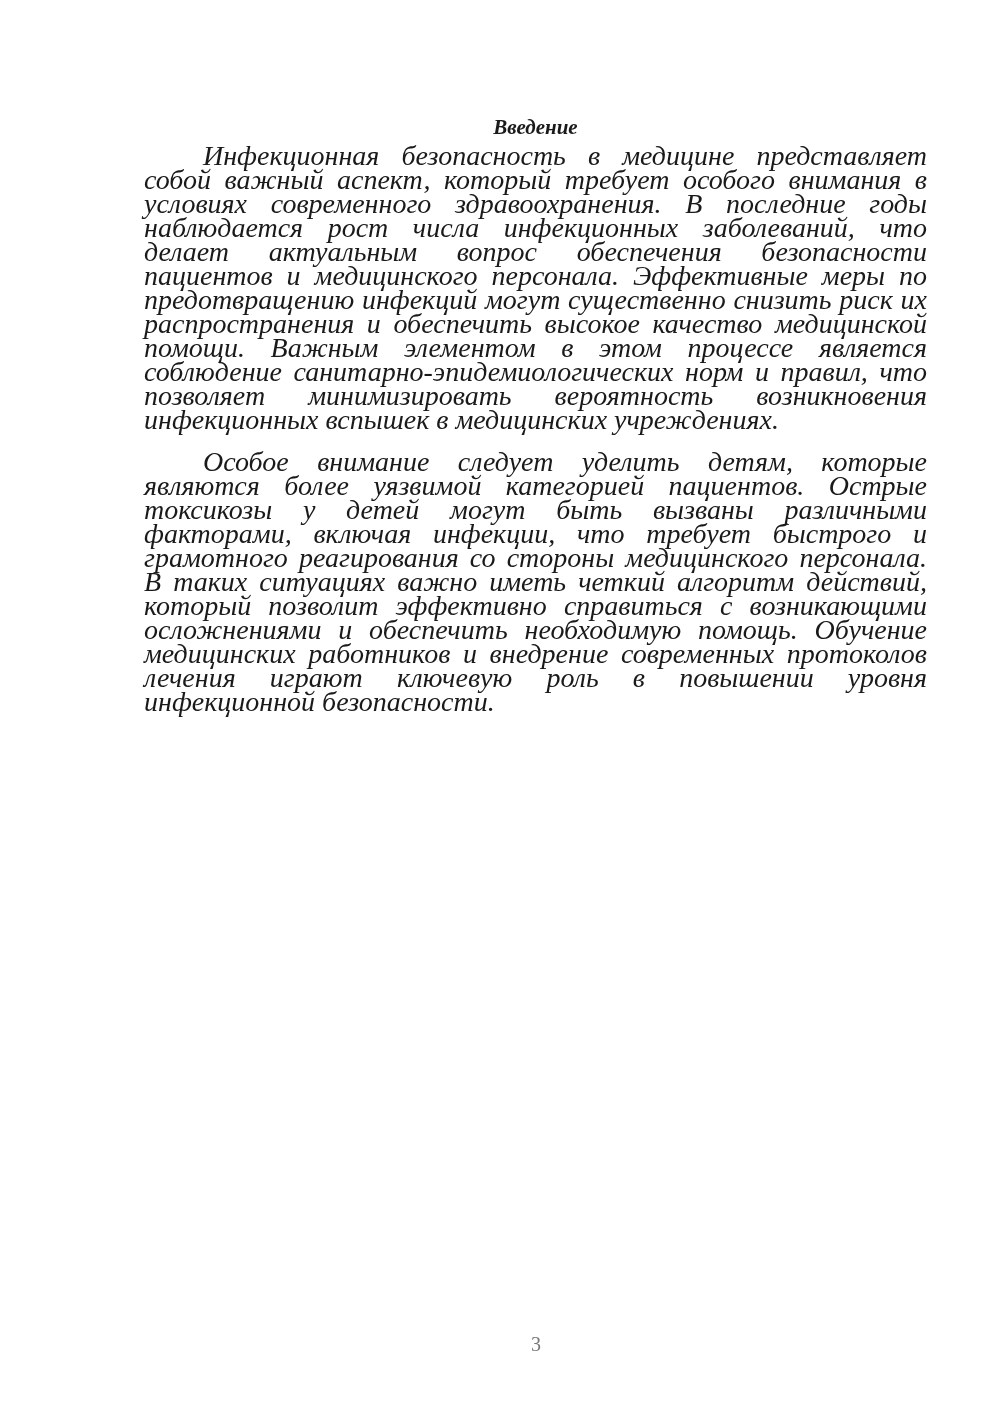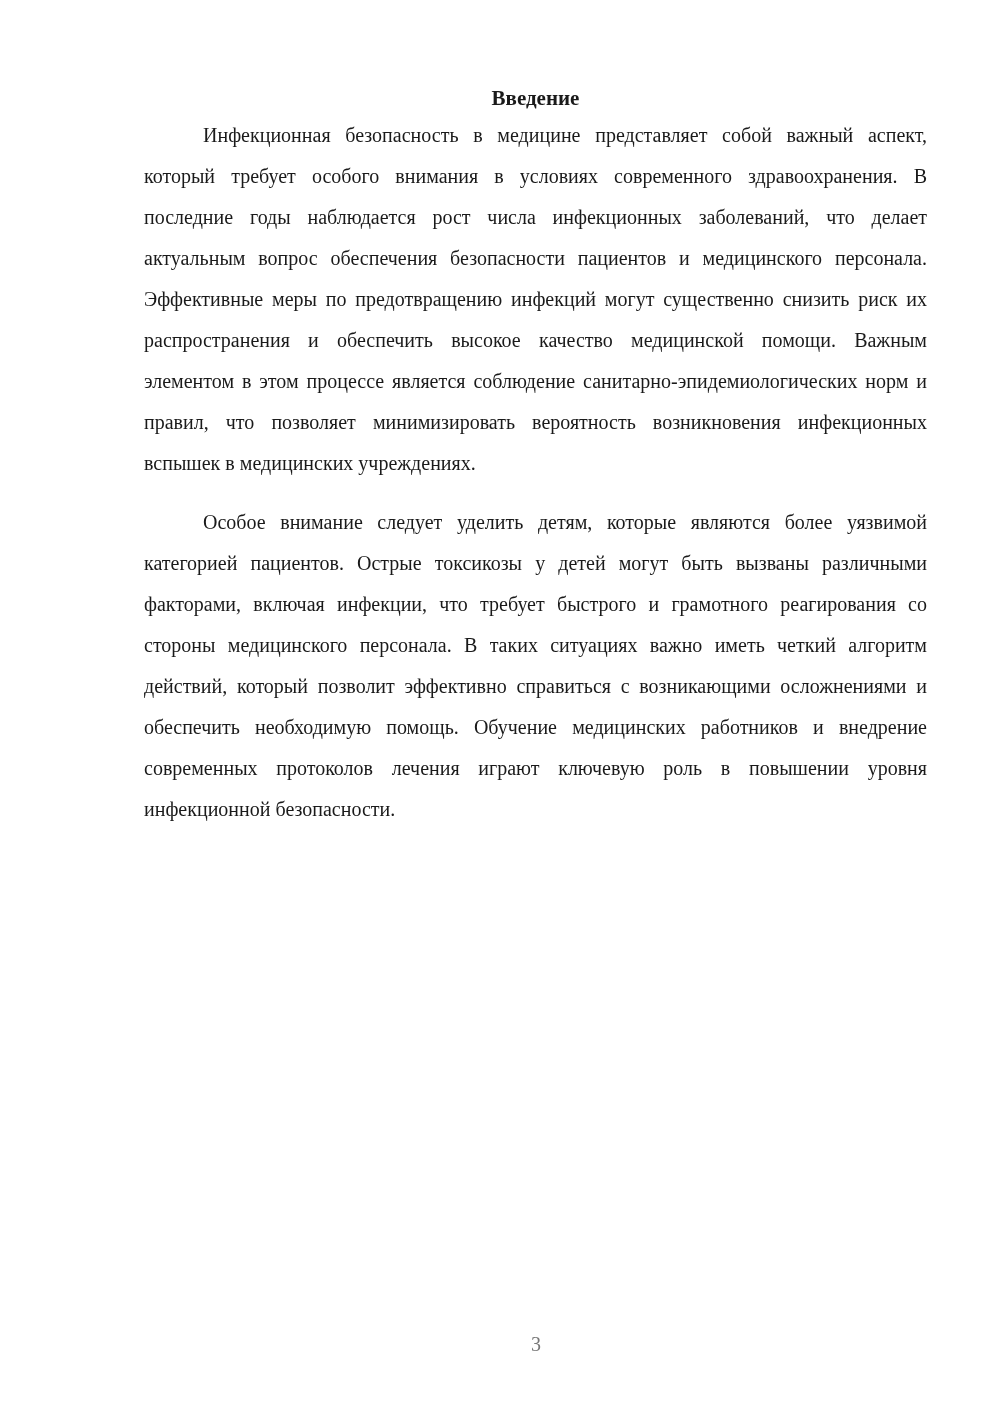--- a/index.html
+++ b/index.html
@@ -18,34 +18,35 @@
     .page {
       position: absolute;
       left: 0; top: 0;
       width: 1000px;
       height: 1414px;
       background: #ffffff;
     }
     .content {
       position: absolute;
       left: 144px;
-      top: 83px;
+      top: 112px;
       width: 783px;
+      font-style: italic;
     }
     .title {
       text-align: center;
       font-weight: bold;
       font-size: 21px;
       line-height: 30px;
       margin: 0 0 2px 0;
       letter-spacing: 0px;
     }
     .paragraph {
-      font-size: 20px;
-      line-height: 41px;
+      font-size: 28px;
+      line-height: 24px;
       text-align: justify;
       text-indent: 59px;
       margin: 0 0 18px 0;
       hyphens: none;
     }
     .paragraph.last {
       margin-bottom: 0;
     }
     .page-number {
       position: absolute;

